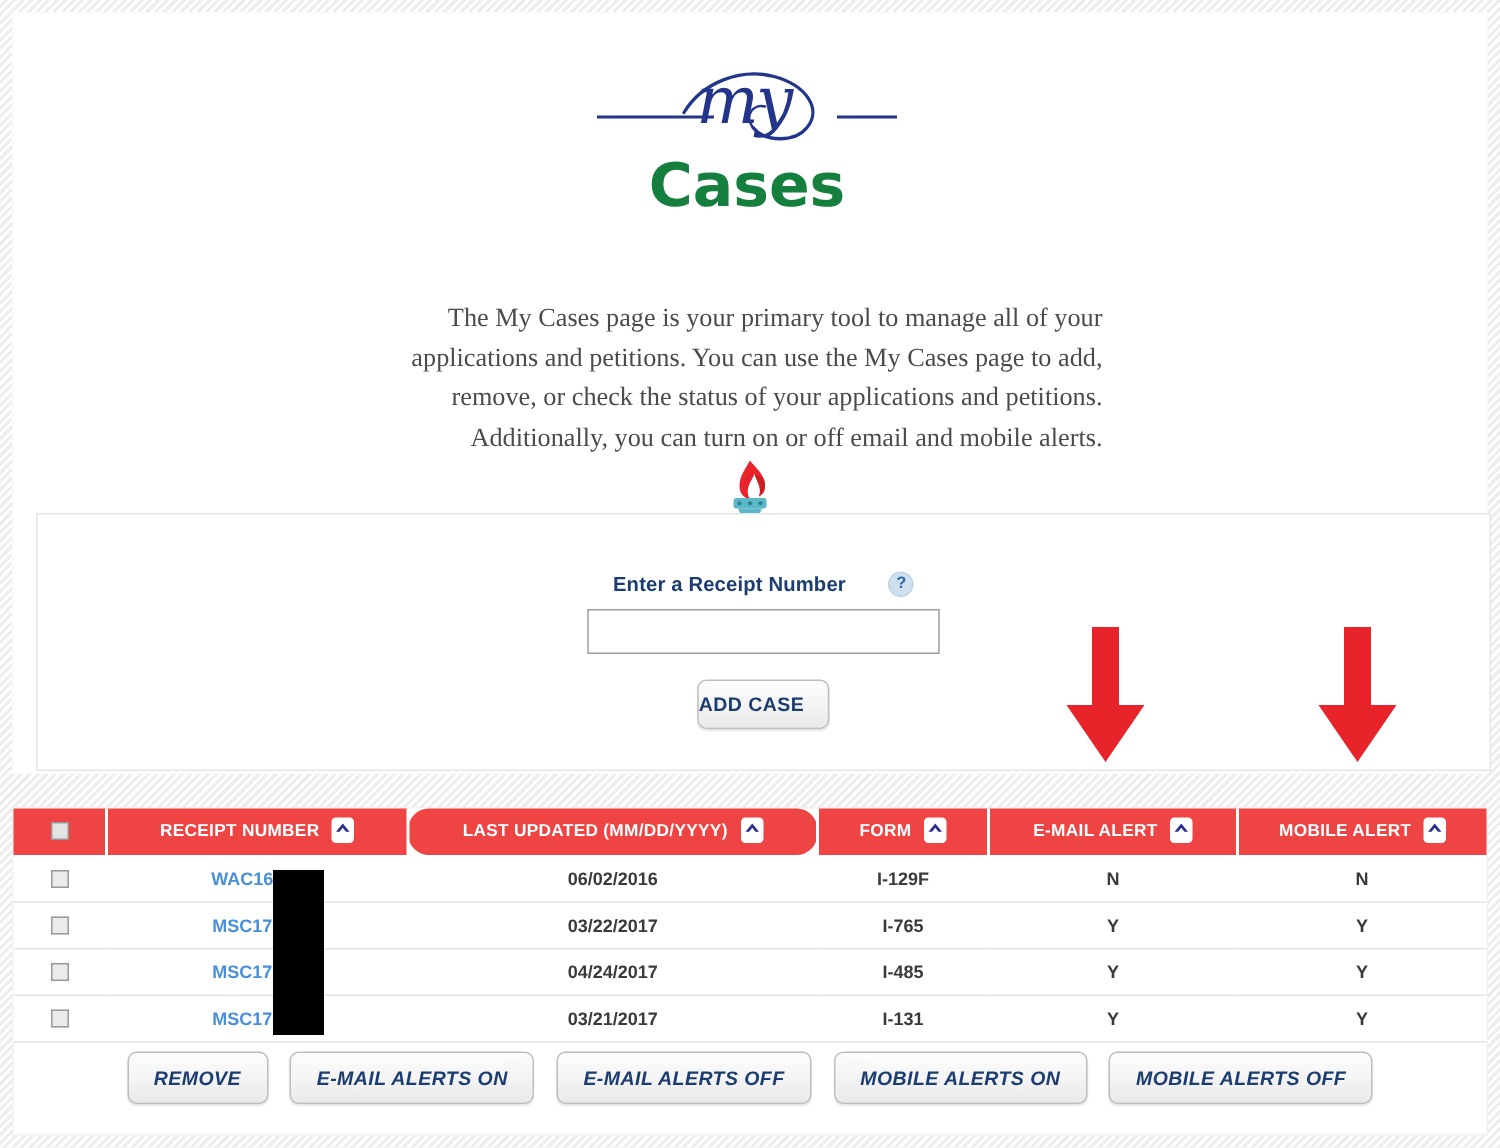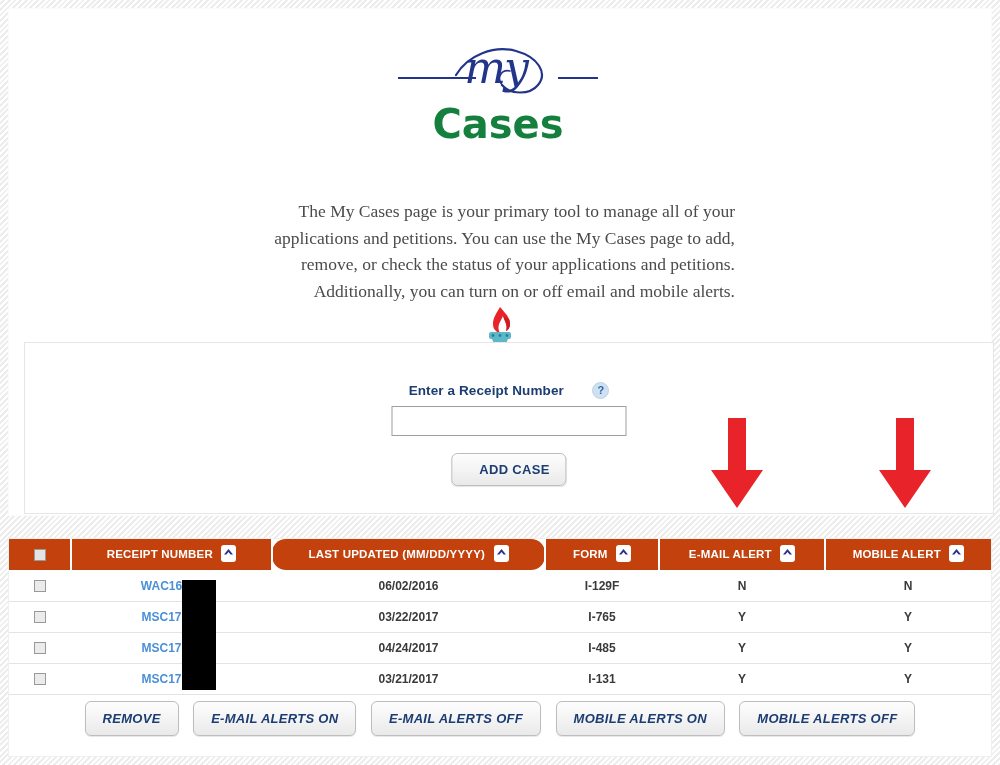--- a/index.html
+++ b/index.html
@@ -165,21 +165,21 @@
   .btn {
     display: inline-block;
     font-family: "Liberation Sans", sans-serif;
     font-size: 13px;
     font-weight: bold;
     color: #1b3d71;
     letter-spacing: 0.3px;
     background: linear-gradient(to bottom, #fdfdfd 0%, #f3f3f3 55%, #e9e9e9 100%);
     border: 1px solid #bdbdbd;
     border-radius: 6px;
-    padding: 8px 16px 8px 27px;
+    padding: 8px 16px 8px 0;
     cursor: pointer;
     box-shadow: 0 1px 1px rgba(0,0,0,0.10);
     white-space: nowrap;
   }
 
   
   .red-arrow {
     position: absolute;
     width: 56px; height: 92px;
   }
@@ -194,21 +194,21 @@
     background: #ffffff;
     border: 1px solid #f0f0f0;
   }
 
   table#cases-table {
     width: 982px;
     border-collapse: collapse;
     table-layout: fixed;
   }
   table#cases-table thead th {
-    background: #c2410c;
+    background: #ef4444;
     color: #ffffff;
     font-size: 11.5px;
     font-weight: bold;
     letter-spacing: 0.2px;
     height: 31px;
     text-align: center;
     border-right: 2px solid #ffffff;
     padding: 0 4px;
     white-space: nowrap;
     cursor: pointer;

